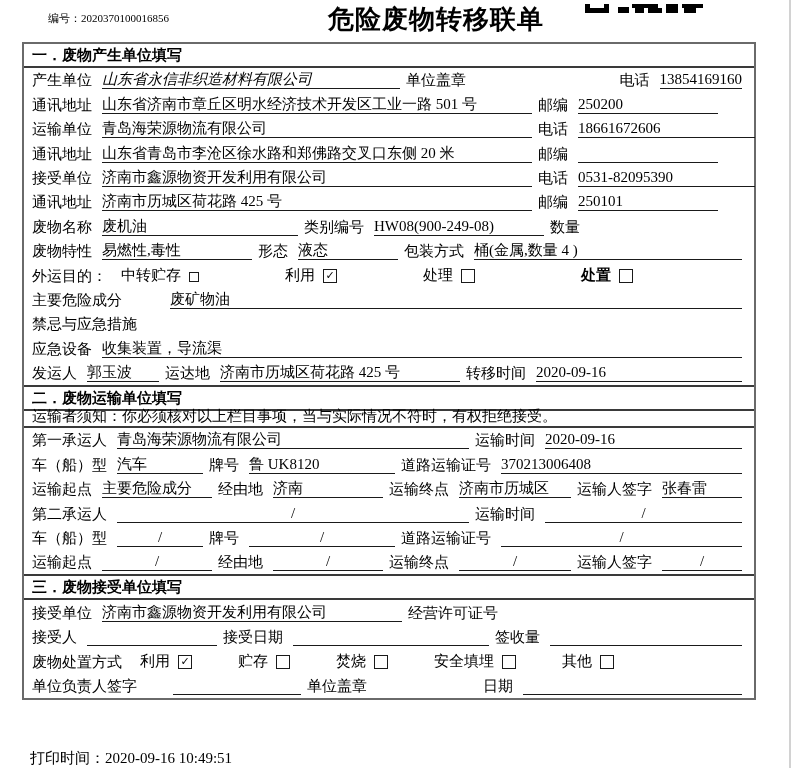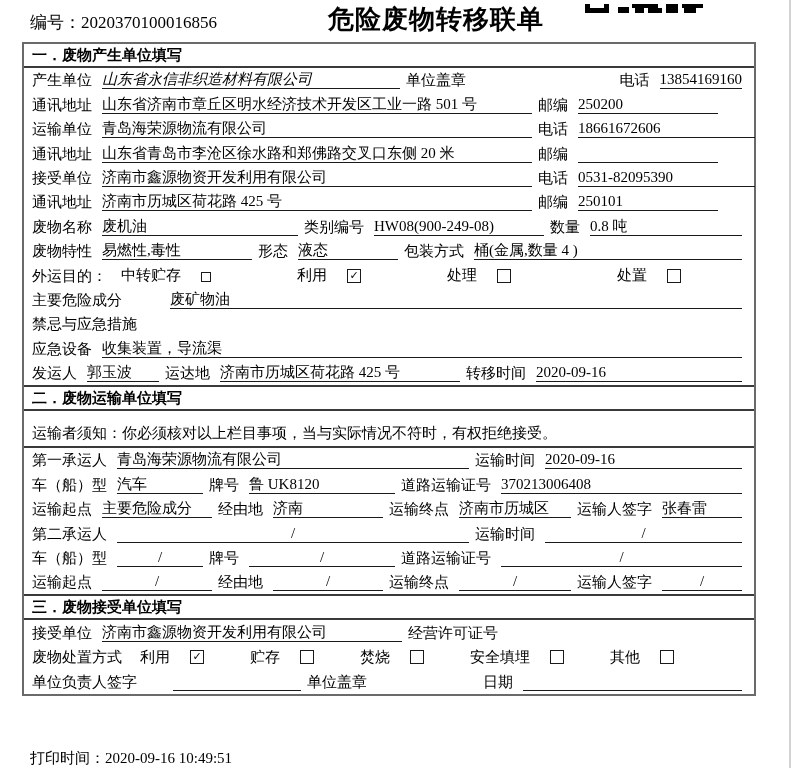--- a/index.html
+++ b/index.html
@@ -5,52 +5,52 @@
   html,body{margin:0;padding:0;}
   body{
     width:796px;height:768px;position:relative;overflow:hidden;
     background:#ffffff;color:#000;
     font-family:"Liberation Serif","DejaVu Serif",serif;
     font-size:15px;
   }
   .page-edge{position:absolute;top:0;bottom:0;right:5px;width:2px;background:#d2d2d2;}
   
   .doc-header{position:absolute;left:0;top:0;width:796px;height:40px;}
-  .serial{position:absolute;left:30px;top:11px;font-size:17px;white-space:nowrap;}
+  .serial{position:absolute;left:48px;top:11px;font-size:11px;white-space:nowrap;}
   .doc-title{
     position:absolute;left:328px;top:2px;font-size:26px;font-weight:bold;
     font-family:"Liberation Sans","DejaVu Sans",sans-serif;letter-spacing:1px;white-space:nowrap;
   }
   .qr-frag{position:absolute;left:585px;top:0;width:120px;height:9px;}
   
   .manifest{
     position:absolute;left:22px;top:42px;width:734px;
     border:2px solid #6a6a6a;box-sizing:border-box;background:#fff;
   }
   .sec-title{
     height:24px;display:flex;align-items:center;padding-left:8px;
     font-weight:bold;font-size:15px;
     font-family:Liberation Serif, serif;
     border-bottom:2px solid #3a3a3a;box-sizing:border-box;white-space:nowrap;
   }
   .sec-title.topline{border-top:2px solid #3a3a3a;height:26px;}
   .notice-row{
-    height:24px;display:flex;align-items:flex-start;padding-left:8px;
-    border-bottom:2px solid #3a3a3a;box-sizing:border-box;white-space:nowrap;margin-top:13px;
+    height:17px;display:flex;align-items:flex-end;padding-left:8px;
+    border-bottom:2px solid #3a3a3a;box-sizing:border-box;white-space:nowrap;
   }
   .form-row{
     display:flex;align-items:flex-end;height:24.4px;
     padding:0 6px 3px 8px;box-sizing:border-box;
   }
   .fl{white-space:nowrap;height:18px;line-height:18px;flex-shrink:0;}
   .fv{
     border-bottom:1px solid #1a1a1a;margin-left:10px;margin-right:6px;
     height:18px;line-height:18px;white-space:nowrap;overflow:hidden;flex-shrink:0;
   }
-  .cbx{display:inline-flex;align-items:center;height:18px;flex-shrink:0;gap:12px;}
+  .cbx{display:inline-flex;align-items:center;height:18px;flex-shrink:0;}
   .cbx .box{
     width:12px;height:12px;border:1.5px solid #1a1a1a;margin-left:8px;
     box-sizing:content-box;font-size:11px;line-height:12px;text-align:center;
     font-family:"DejaVu Sans",sans-serif;
   }
   .cbx .box.sm{width:8px;height:8px;margin-bottom:-2px;}
   .print-line{position:absolute;left:30px;top:749px;white-space:nowrap;font-size:15px;}
 </style>
 </head>
 <body>
@@ -110,21 +110,20 @@
       <span class="fv" style="width: 430px;">济南市历城区荷花路 425 号</span>
       <span class="fl" style="margin-left: auto;">邮编</span>
       <span class="fv" style="width: 140px; margin-right: 40px;">250101</span>
     </div>
     <div class="form-row">
       <span class="fl">废物名称</span>
       <span class="fv" style="width: 196px;">废机油</span>
       <span class="fl">类别编号</span>
       <span class="fv" style="width: 170px;">HW08(900-249-08)</span>
       <span class="fl">数量</span>
-      <span class="fv" style="flex: 1 1 0%;">0.8 吨</span>
     </div>
     <div class="form-row">
       <span class="fl">废物特性</span>
       <span class="fv" style="width: 150px;">易燃性,毒性</span>
       <span class="fl">形态</span>
       <span class="fv" style="width: 100px;">液态</span>
       <span class="fl">包装方式</span>
       <span class="fv" style="flex: 1 1 0%;">桶(金属,数量 4 )</span>
     </div>
     <div class="form-row">
@@ -134,21 +133,21 @@
         <span class="box sm"></span>
       </span>
       <span class="cbx" style="margin-left: 86px;">
         <span>利用</span>
         <span class="box">✓</span>
       </span>
       <span class="cbx" style="margin-left: 86px;">
         <span>处理</span>
         <span class="box"></span>
       </span>
-      <span class="cbx" style="margin-left: 106px;">
+      <span class="cbx" style="margin-left: 106px; font-weight: bold;">
         <span>处置</span>
         <span class="box"></span>
       </span>
     </div>
     <div class="form-row">
       <span class="fl">主要危险成分</span>
       <span class="fv" style="flex: 1 1 0%; margin-left: 48px;">废矿物油</span>
     </div>
     <div class="form-row">
       <span class="fl">禁忌与应急措施</span>
@@ -217,20 +216,28 @@
       <span class="fl">运输人签字</span>
       <span class="fv" style="flex: 1 1 0%; text-align: center;">/</span>
     </div>
     <div class="sec-title topline">三．废物接受单位填写</div>
     <div class="form-row">
       <span class="fl">接受单位</span>
       <span class="fv" style="width: 300px;">济南市鑫源物资开发利用有限公司</span>
       <span class="fl">经营许可证号</span>
     </div>
     <div class="form-row">
+      <span class="fl">接受人</span>
+      <span class="fv" style="width: 130px;"></span>
+      <span class="fl">接受日期</span>
+      <span class="fv" style="width: 196px;"></span>
+      <span class="fl">签收量</span>
+      <span class="fv" style="flex: 1 1 0%;"></span>
+    </div>
+    <div class="form-row">
       <span class="fl">废物处置方式</span>
       <span class="cbx" style="margin-left: 18px;">
         <span>利用</span>
         <span class="box">✓</span>
       </span>
       <span class="cbx" style="margin-left: 46px;">
         <span>贮存</span>
         <span class="box"></span>
       </span>
       <span class="cbx" style="margin-left: 46px;">

